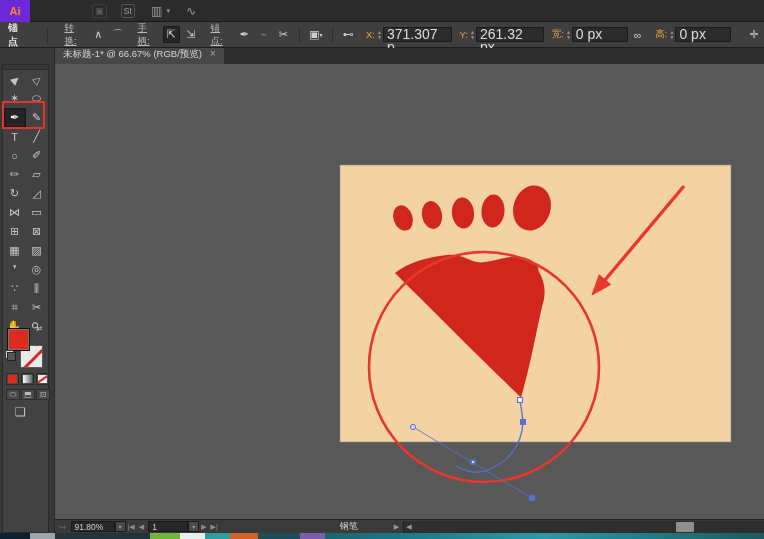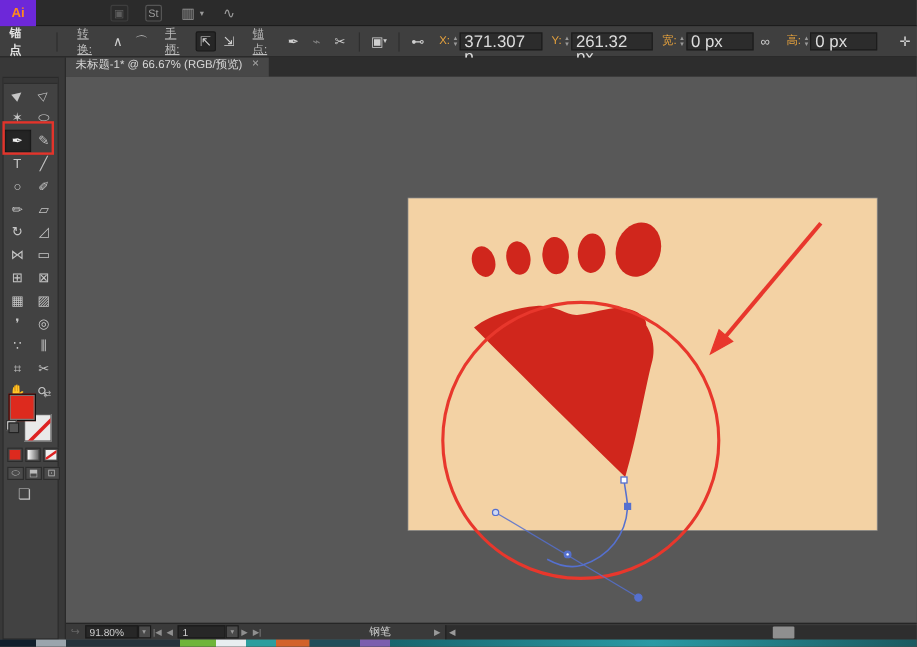--- a/index.html
+++ b/index.html
@@ -64,21 +64,21 @@
   .canvas { position:absolute; left:55px; top:64px; width:709px; height:455px; background:#585858; }
 
   
   .status-bar { position:absolute; left:55px; top:519px; width:709px; height:14px; background:#3a3a3a; border-top:1px solid #262626; display:flex; align-items:center; font-size:8.5px; color:#b5b5b5; }
   .sb-ico { color:#8f8f8f; margin:0 4px; font-size:9px; }
   .sb-field { background:#272727; border:1px solid #1b1b1b; color:#cfcfcf; height:11px; line-height:10px; padding:0 3px; }
   .sb-zoom { width:44px; }
   .sb-art { width:40px; margin-left:2px; }
   .sb-arrow { color:#8f8f8f; margin:0 2px; font-size:7px; }
   .sb-drop { color:#9a9a9a; font-size:6px; background:#4a4a4a; border:1px solid #1b1b1b; height:11px; width:11px; display:inline-flex; align-items:center; justify-content:center; }
-  .sb-tool { margin-left:88px; color:#cfcfcf; font-size:9px; }
+  .sb-tool { margin-left:120px; color:#cfcfcf; font-size:9px; }
   .sb-next { margin-left:36px; color:#9a9a9a; font-size:7px; }
   .hscroll { flex:1; height:12px; margin-left:4px; background:#2e2e2e; border-left:1px solid #222; position:relative; }
   .hs-left { position:absolute; left:2px; top:2px; color:#9a9a9a; font-size:7px; }
   .hs-thumb { position:absolute; left:272px; top:1px; width:18px; height:10px; background:#8f8f8f; border-radius:1px; }
 
   
   .taskbar { position:absolute; left:0; top:533px; width:764px; height:6px; display:flex; }
   .tb-seg { height:6px; }
 </style>
 </head>

